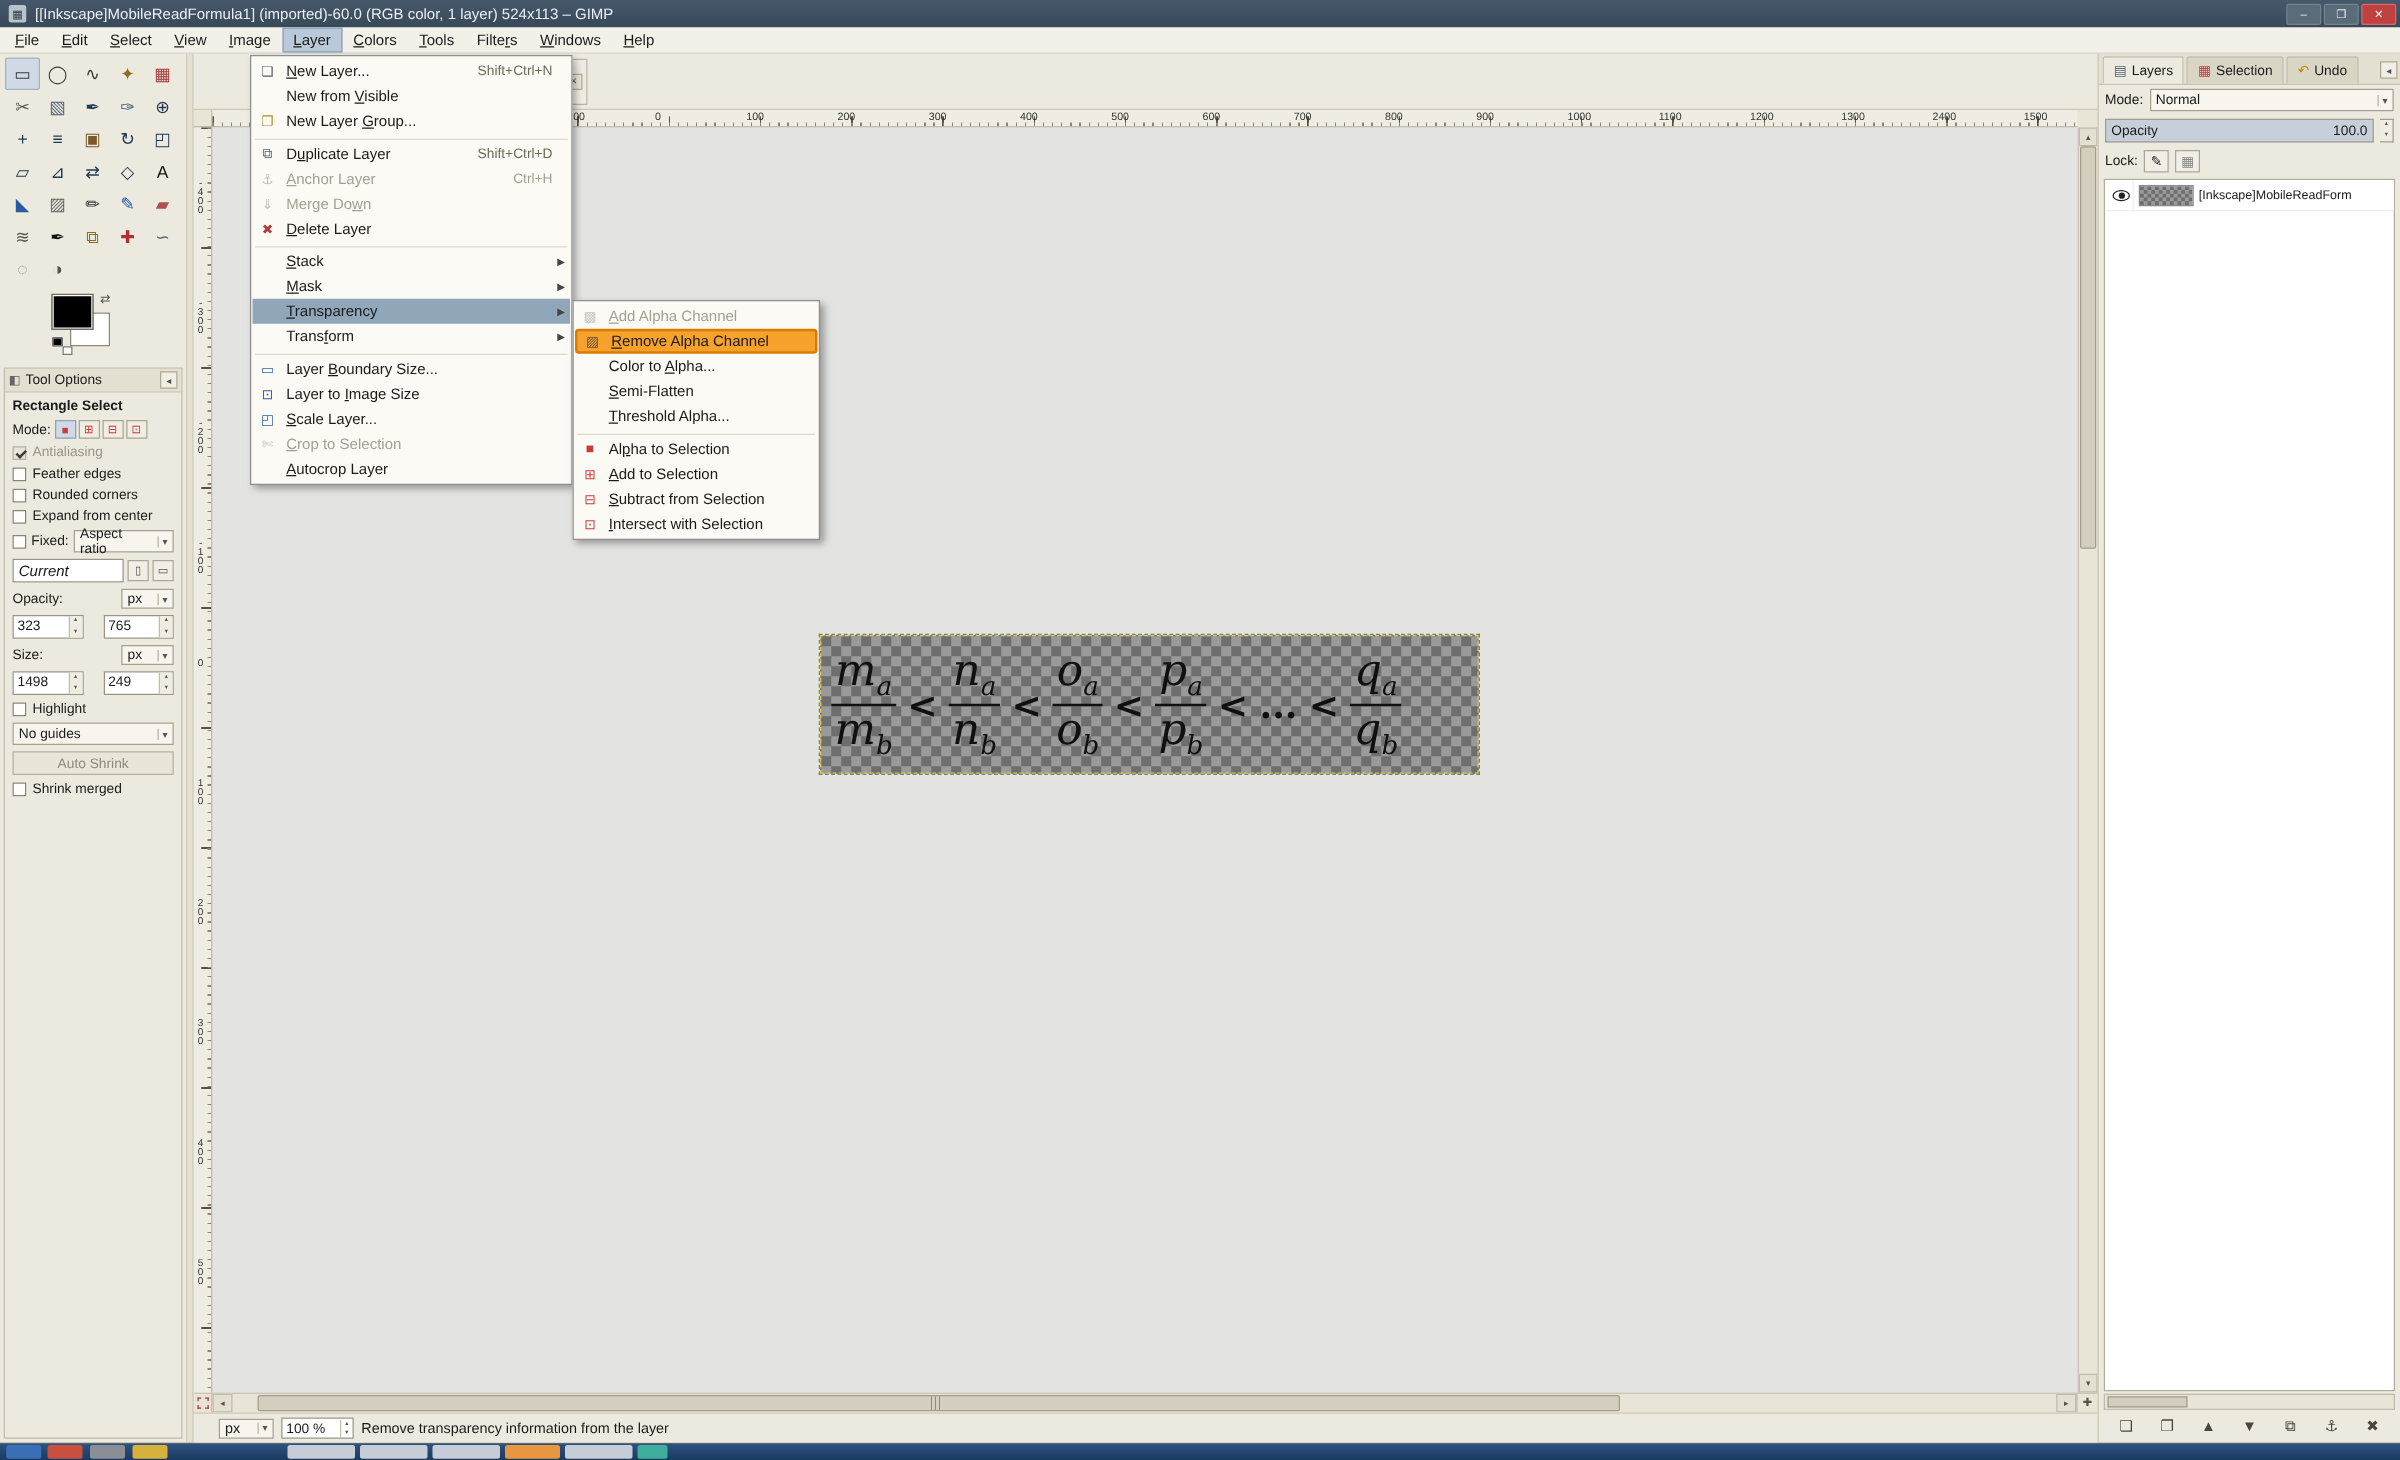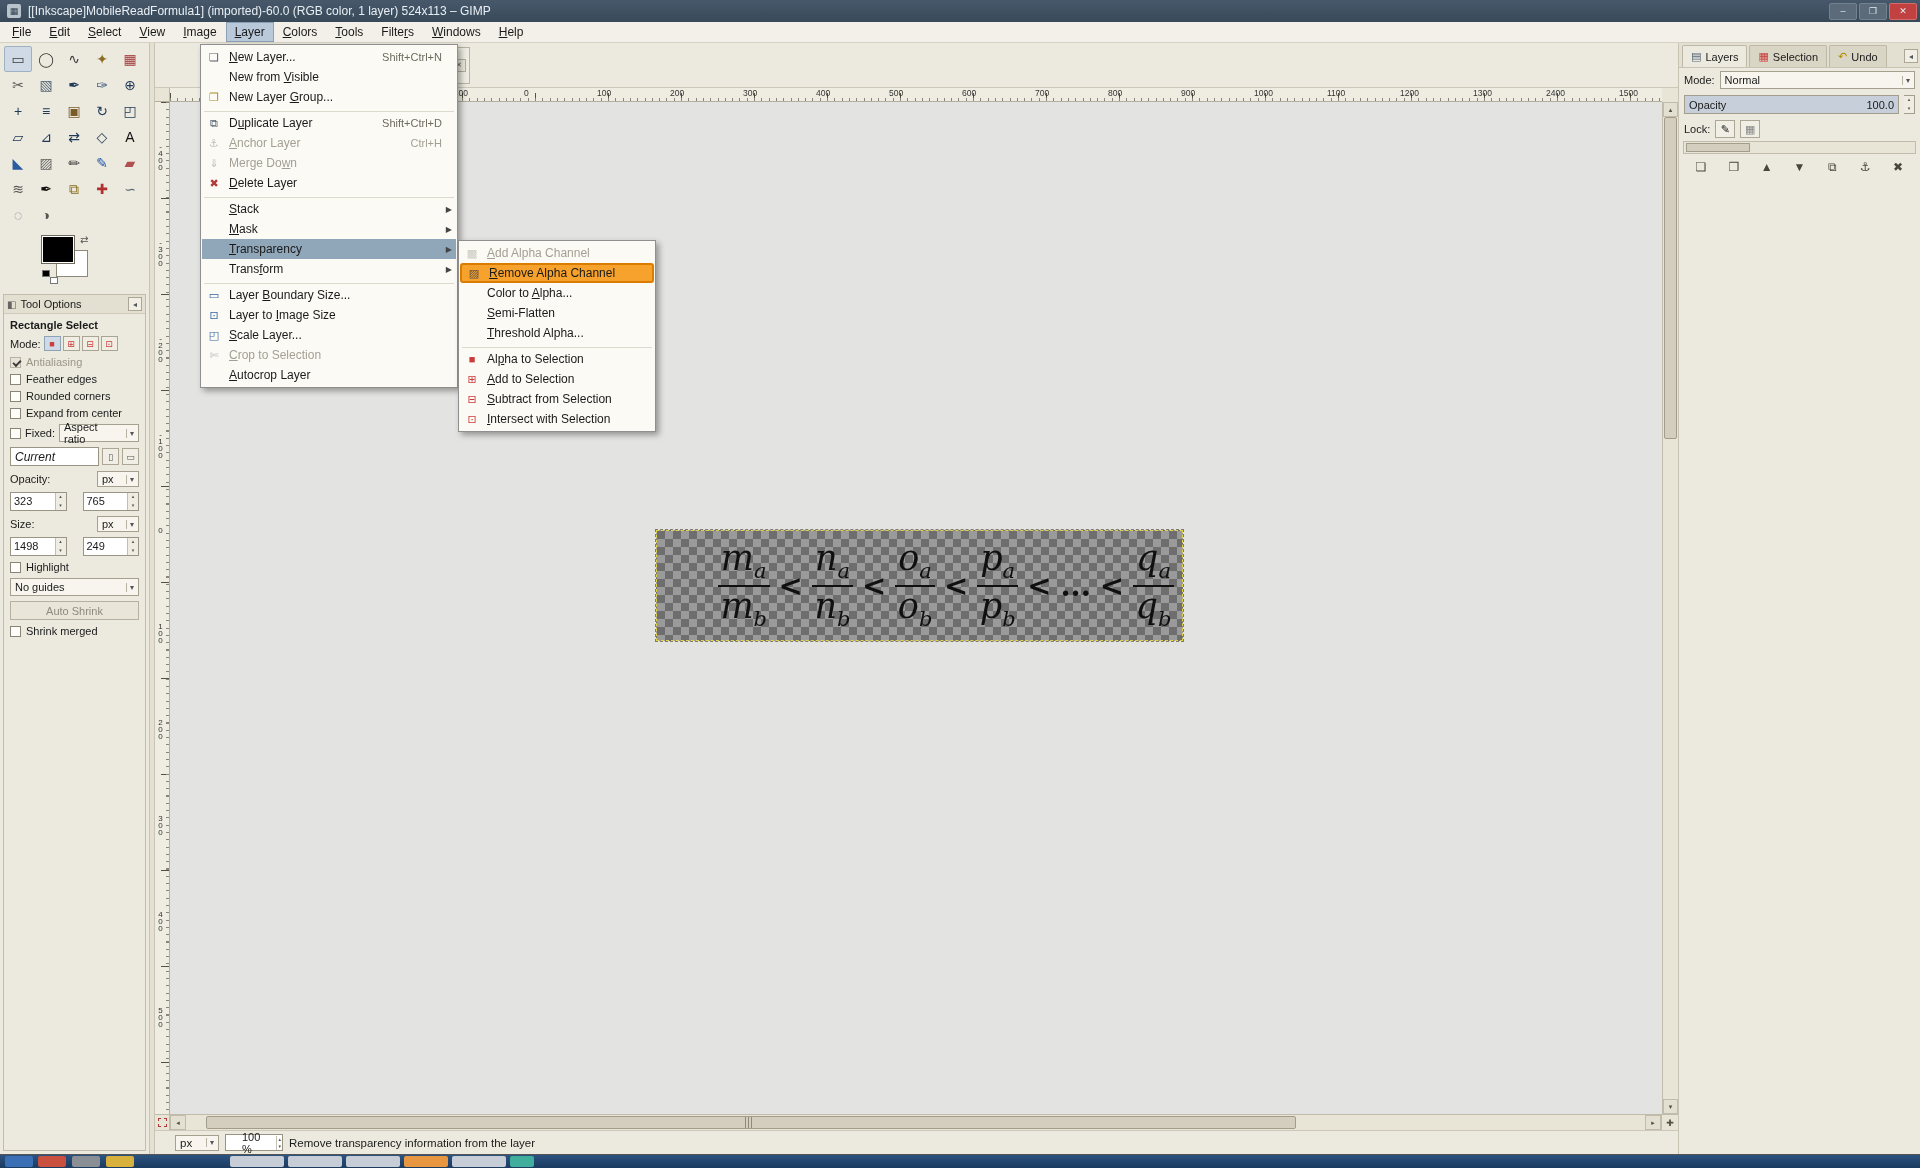--- a/index.html
+++ b/index.html
@@ -86,24 +86,24 @@
   .hruler .labels span{width:73px;font-size:8.5px;color:#333;flex:0 0 auto}
   .vscroll-spacer{width:16px;background:#e8e5d7;flex:0 0 auto}
 
   .canvas-body{flex:1;display:flex;min-height:0}
   .vruler{width:15px;background:#efede2;border-right:1px solid #b3ae9d;position:relative;overflow:hidden;flex:0 0 auto;
     background-image:repeating-linear-gradient(180deg,#8a8578 0 1px,transparent 1px 7.3px),repeating-linear-gradient(180deg,#55503f 0 1px,transparent 1px 96px);
     background-size:3px 100%,8px 100%;background-position:right top,right top;background-repeat:repeat-y}
   .vruler .labels{position:absolute;top:40px;left:1px;display:flex;flex-direction:column}
   .vruler .labels span{height:96px;font-size:8px;color:#333;writing-mode:vertical-rl;text-orientation:upright;letter-spacing:-2px}
   .viewport{flex:1;position:relative;overflow:hidden;background:#e3e3e1}
-  .image-layer{position:absolute;left:486px;top:428px;width:527px;height:111px;
+  .image-layer{position:absolute;left:486px;top:406px;width:527px;height:111px;
     background:repeating-conic-gradient(#9a9a9a 0% 25%,#6e6e6e 0% 50%) 0 0/16px 16px;
     border:1px dashed #e3d34b;outline:1px dashed rgba(40,40,20,.55);
-    display:flex;align-items:center;justify-content:flex-end;gap:9px;padding:0 8px}
+    display:flex;align-items:center;justify-content:flex-start;gap:9px;padding:0 8px}
   .f-item{display:flex;align-items:center}
   .fracwrap{display:inline-flex;flex-direction:column;align-items:center;font-family:"DejaVu Serif",serif;font-style:italic;color:#101010;line-height:1}
   .fracwrap .num{border-bottom:2.5px solid #101010;padding:0 3px 3px}
   .fracwrap .num,.fracwrap .den{font-size:35px}
   .fracwrap .den{padding-top:2px}
   .fracwrap sub{font-size:21px;font-style:italic}
   .opspan{font-family:"DejaVu Serif",serif;font-size:29px;color:#101010;font-weight:bold}
   .vscroll{width:16px;background:#e8e5d7;border-left:1px solid #c0bbaa;display:flex;flex-direction:column;flex:0 0 auto}
   .sbtn{height:15px;display:flex;align-items:center;justify-content:center;font-size:7px;color:#55503f;background:#e3e0d2;border:1px solid #c0bbaa;flex:0 0 auto}
   .vtrack{flex:1;position:relative}
@@ -114,21 +114,21 @@
   .qmask-icon{width:9px;height:9px;border:1px dashed #b03a3a}
   .hbtn{width:16px;display:flex;align-items:center;justify-content:center;font-size:7px;color:#55503f;background:#e3e0d2;border:1px solid #c0bbaa;flex:0 0 auto}
   .htrack{flex:1;position:relative}
   .hthumb{position:absolute;top:1px;bottom:1px;left:20px;width:1090px;background:#d3cebd;border:1px solid #a29d8b;border-radius:2px;
     background-image:linear-gradient(90deg,transparent 538px,#8f8a79 538px 539px,transparent 539px 541px,#8f8a79 541px 542px,transparent 542px 544px,#8f8a79 544px 545px,transparent 545px)}
   .pan-btn{width:17px;border-left:1px solid #c0bbaa;display:flex;align-items:center;justify-content:center;font-size:9px;color:#55503f;flex:0 0 auto}
 
   .statusbar{height:24px;background:#eceade;border-top:1px solid #cdc8b8;display:flex;align-items:center;gap:6px;padding:0 6px 0 20px;font-size:11.5px;flex:0 0 auto}
   .statusbar .unit-sel{width:44px}
   .zoom-spin{width:58px;height:17px;background:#fff;border:1px solid #9a9484;display:flex;align-items:center}
-  .zoom-spin .val{flex:1;padding:0 16px;font-size:11px}
+  .zoom-spin .val{flex:1;padding:0 3px;font-size:11px}
   .zoom-spin .arrows{width:10px;display:flex;flex-direction:column;border-left:1px solid #c3beae}
   .zoom-spin .arrows span{flex:1;font-size:5px;line-height:7px;text-align:center;color:#555}
 
   
   .dock{width:242px;background:#eceade;border-left:1px solid #c8c3b2;display:flex;flex-direction:column;flex:0 0 auto}
   .dock-tabs{height:25px;background:#e3e0d2;border-bottom:1px solid #c8c3b2;display:flex;align-items:flex-end;padding:2px 2px 0 3px;gap:2px;flex:0 0 auto}
   .dock-tab{height:22px;padding:0 8px;display:flex;align-items:center;gap:4px;border:1px solid #bdb8a7;border-bottom:none;background:#dad6c6;font-size:11px;border-radius:2px 2px 0 0}
   .dock-tab.active{background:#eceade}
   .dock-tab .tico{font-size:11px}
   .dock-cfg{margin-left:auto;width:14px;height:14px;border:1px solid #aca694;background:#f1efe5;font-size:8px;display:flex;align-items:center;justify-content:center;color:#555;margin-bottom:4px}
@@ -707,20 +707,30 @@
       </div>
       <div class="dock-row">
         <span>Lock:</span>
         <span class="lock-btn">
             <span>✎</span>
           </span>
         <span class="lock-btn">
             <span style="color:#888">▦</span>
           </span>
       </div>
+      <div class="layer-list">
+
+          <div class="layer-row">
+            <span class="eye-cell">
+              <span class="eye-icon"></span>
+            </span>
+            <span class="layer-thumb"></span>
+            <span class="layer-name">[Inkscape]MobileReadForm</span>
+          </div>
+        </div>
       <div class="dock-hscroll">
           <span class="dock-hthumb"></span>
         </div>
       <div class="dock-buttons">
 
           <span class="dock-btn">
             <span>❏</span>
           </span>
 
           <span class="dock-btn">

